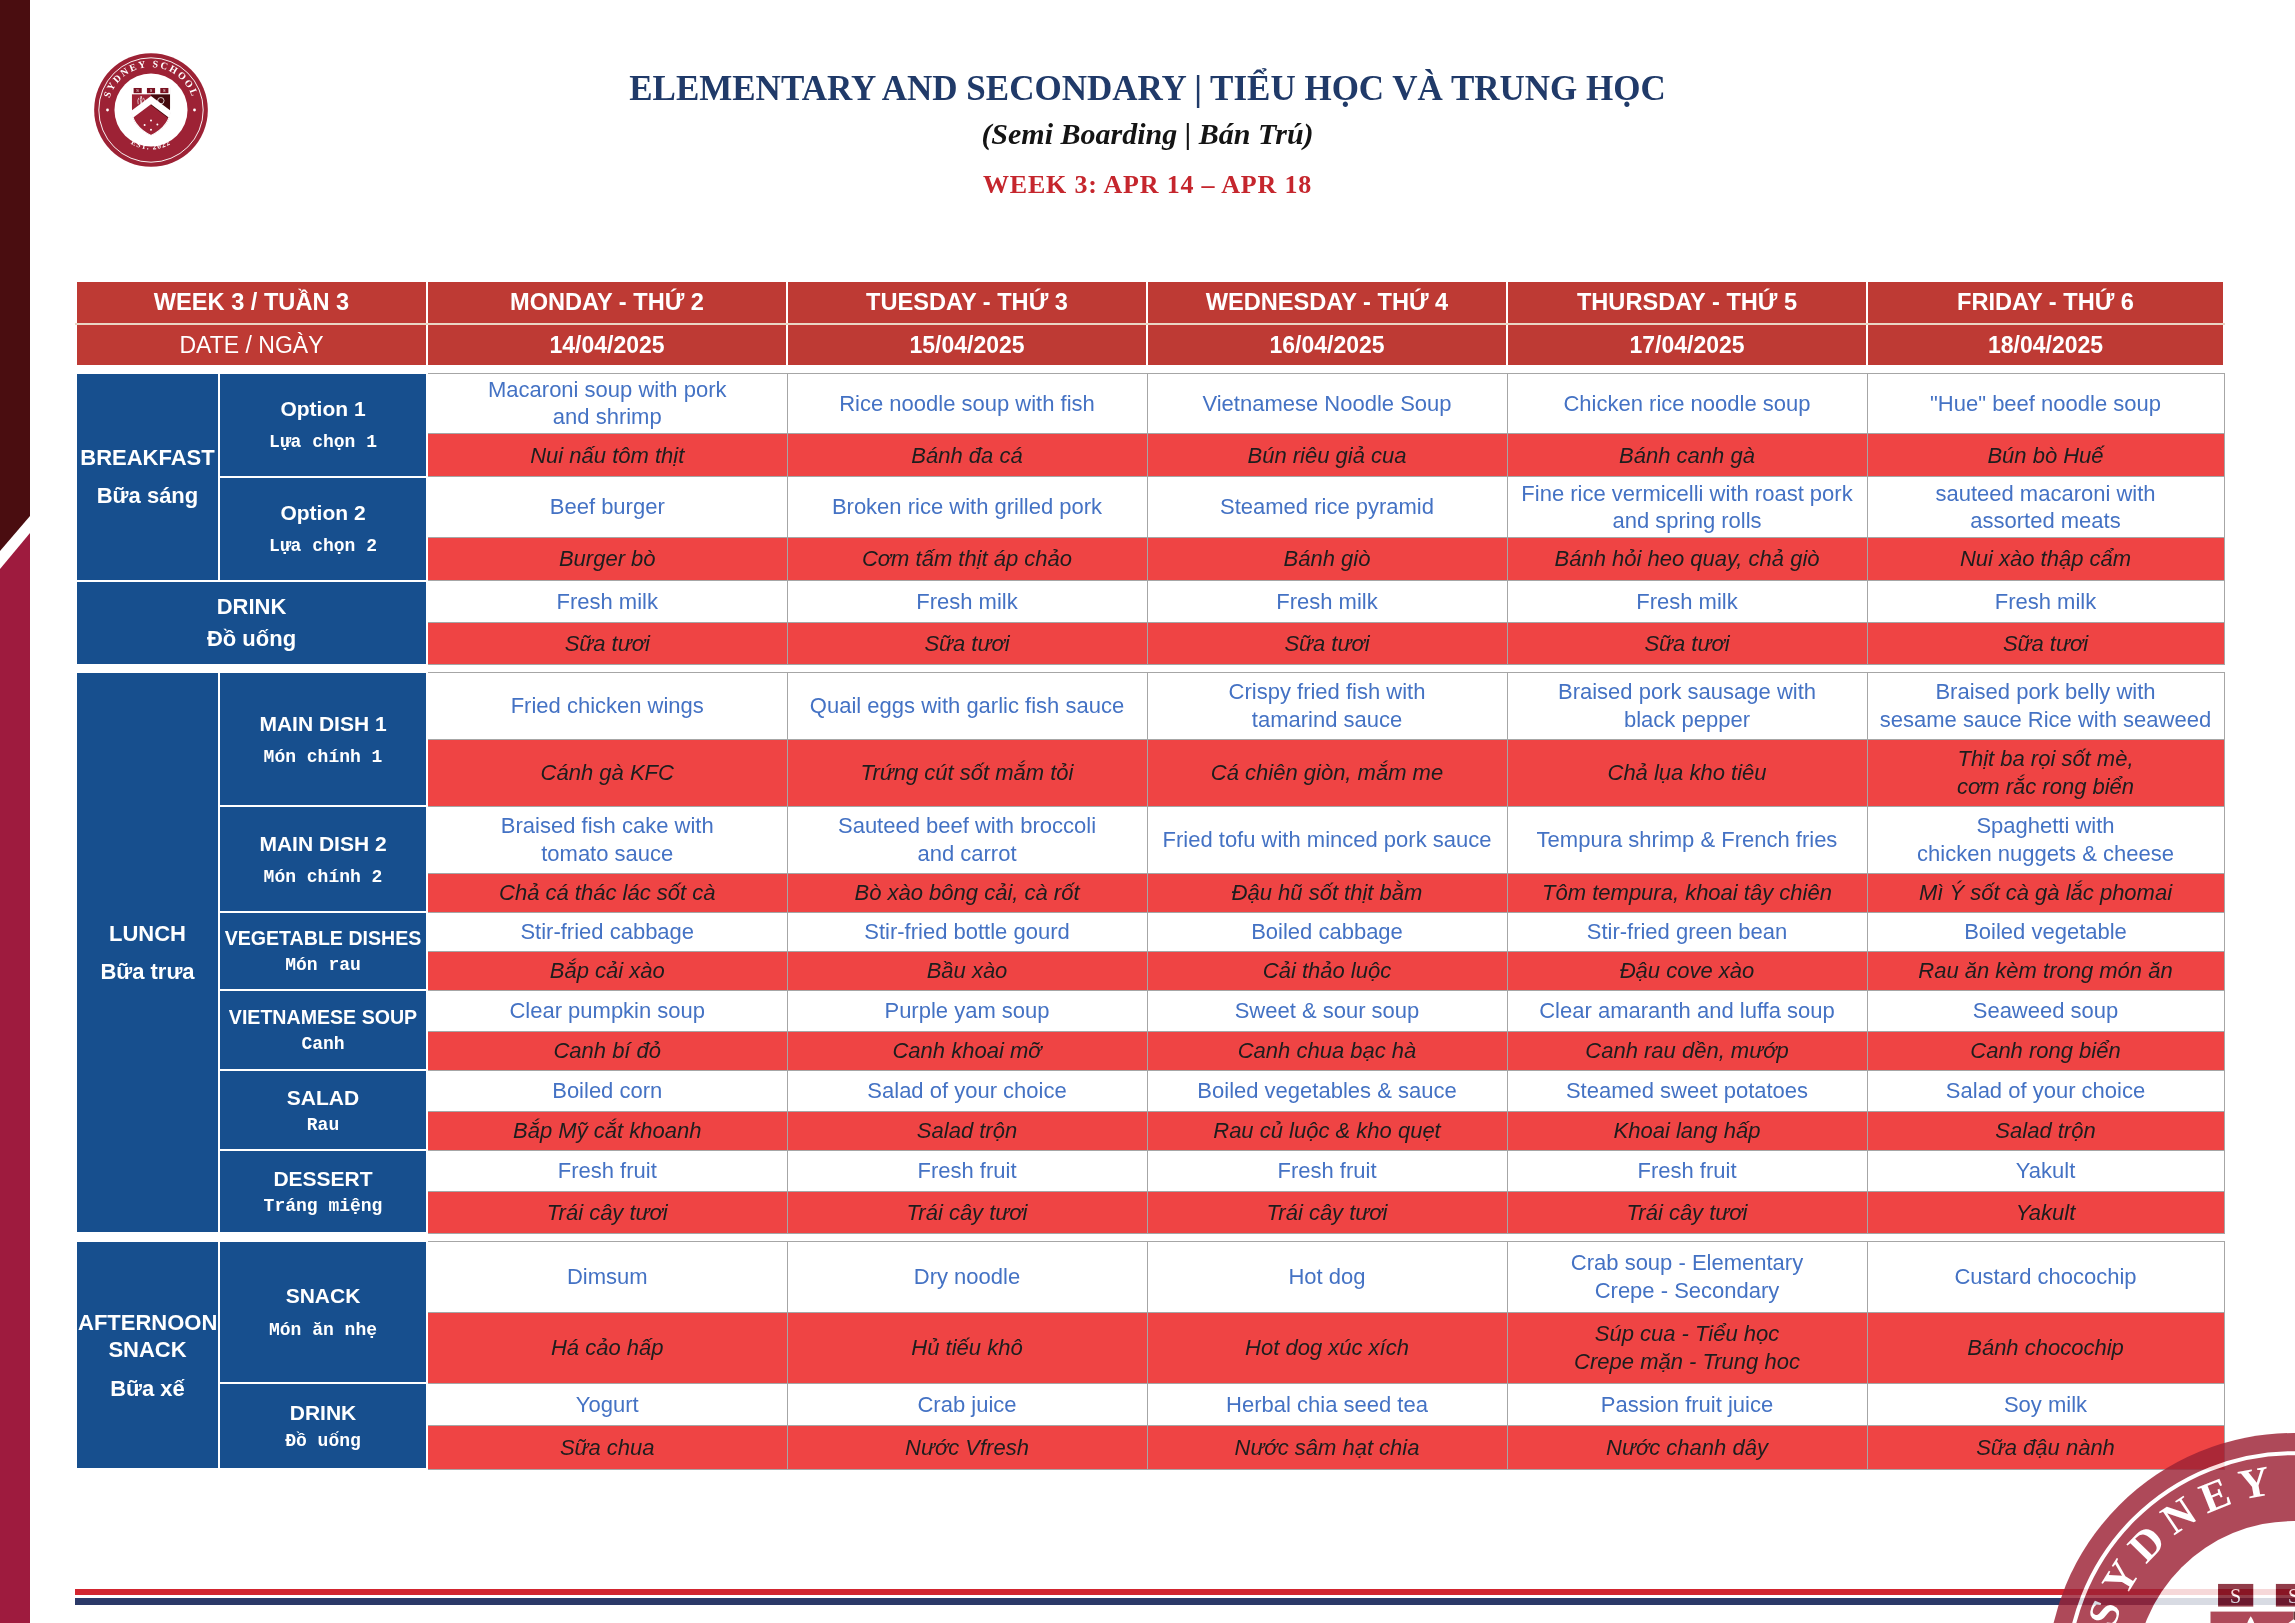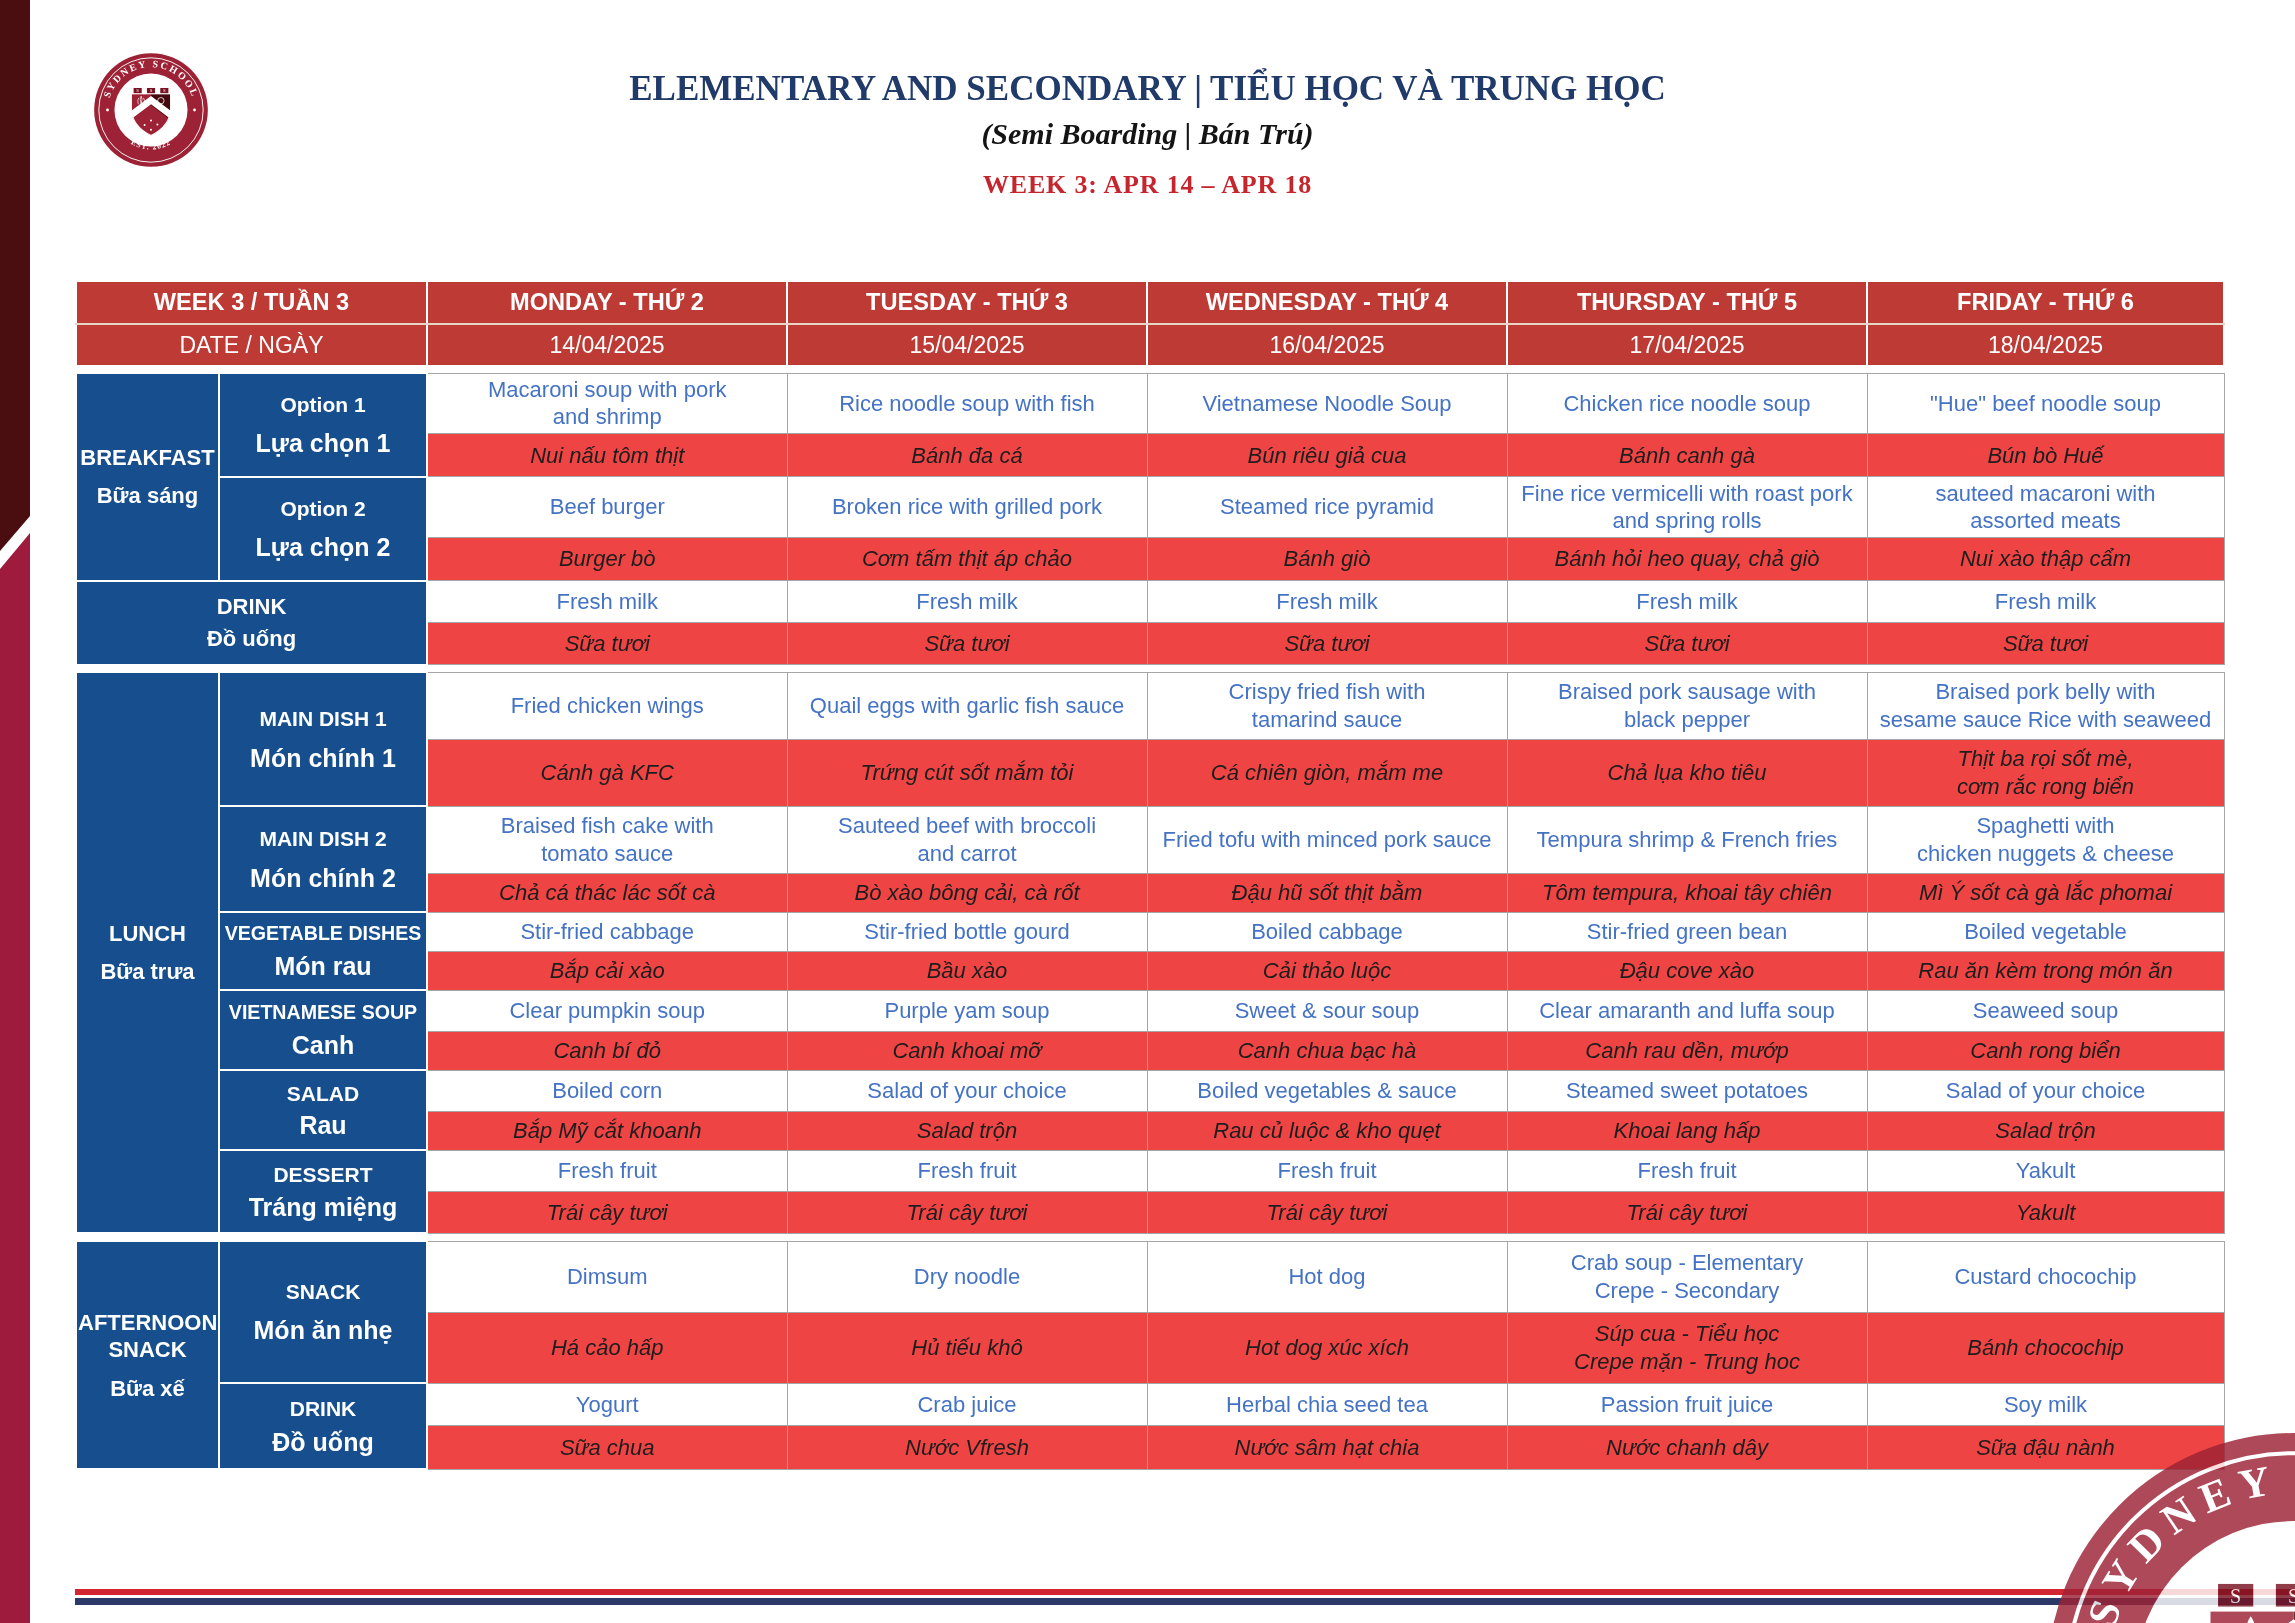--- a/index.html
+++ b/index.html
@@ -29,28 +29,28 @@
   
   .stripe-red{position:absolute;left:75px;right:0;top:1589px;height:6.3px;background:#D22630;}
   .stripe-navy{position:absolute;left:75px;right:0;top:1598px;height:7px;background:#2B3968;}
   
   table.menu{position:absolute;left:75px;top:280px;width:2150px;border-collapse:collapse;
     table-layout:fixed;}
   table.menu td,table.menu th{box-sizing:border-box;overflow:hidden;}
   .hdr th{background:#BE3A34;color:#fff;font-weight:bold;font-size:23.6px;
     border:2.4px solid #ffffff;text-align:center;vertical-align:middle;}
   .hdr1 th{border-bottom:2.4px solid #E9D5C4;}
-  .hdr2 th{font-weight:normal;font-size:23px;border-top:2.4px solid #E9D5C4;}
+  .hdr2 th{font-weight:bold;font-size:23px;border-top:2.4px solid #E9D5C4;}
   .hdr2 th.hdr-week{font-weight:normal;}
   td.cat,td.sub{background:#174F8E;color:#ffffff;border:2.4px solid #ffffff;
     text-align:center;vertical-align:middle;font-weight:bold;}
   .cat-en{font-size:22px;line-height:1.25;}
   .cat-vi{font-size:22px;line-height:1.25;margin-top:11px;text-align:center;}
   .sub-en{font-size:21px;line-height:1.2;}
-  .sub-vi{font-size:25px;line-height:1.2;margin-top:11px;}
+  .sub-vi{font-size:18px;line-height:1.2;margin-top:11px;font-family:Liberation Mono, monospace;}
   td.cell{border:1.6px solid #A6A6A6;text-align:center;vertical-align:middle;
     font-size:22px;line-height:1.25;padding:2.4px 9.4px;white-space:pre-line;}
   td.cell.en{color:#4472C4;background:#ffffff;}
   td.cell.vi{color:#1d1d1d;background:#ef4444;font-style:italic;}
   tr.gap td{border:none;background:#ffffff;padding:0;}
 </style>
 </head>
 <body>
 
 <div class="ribbon">

